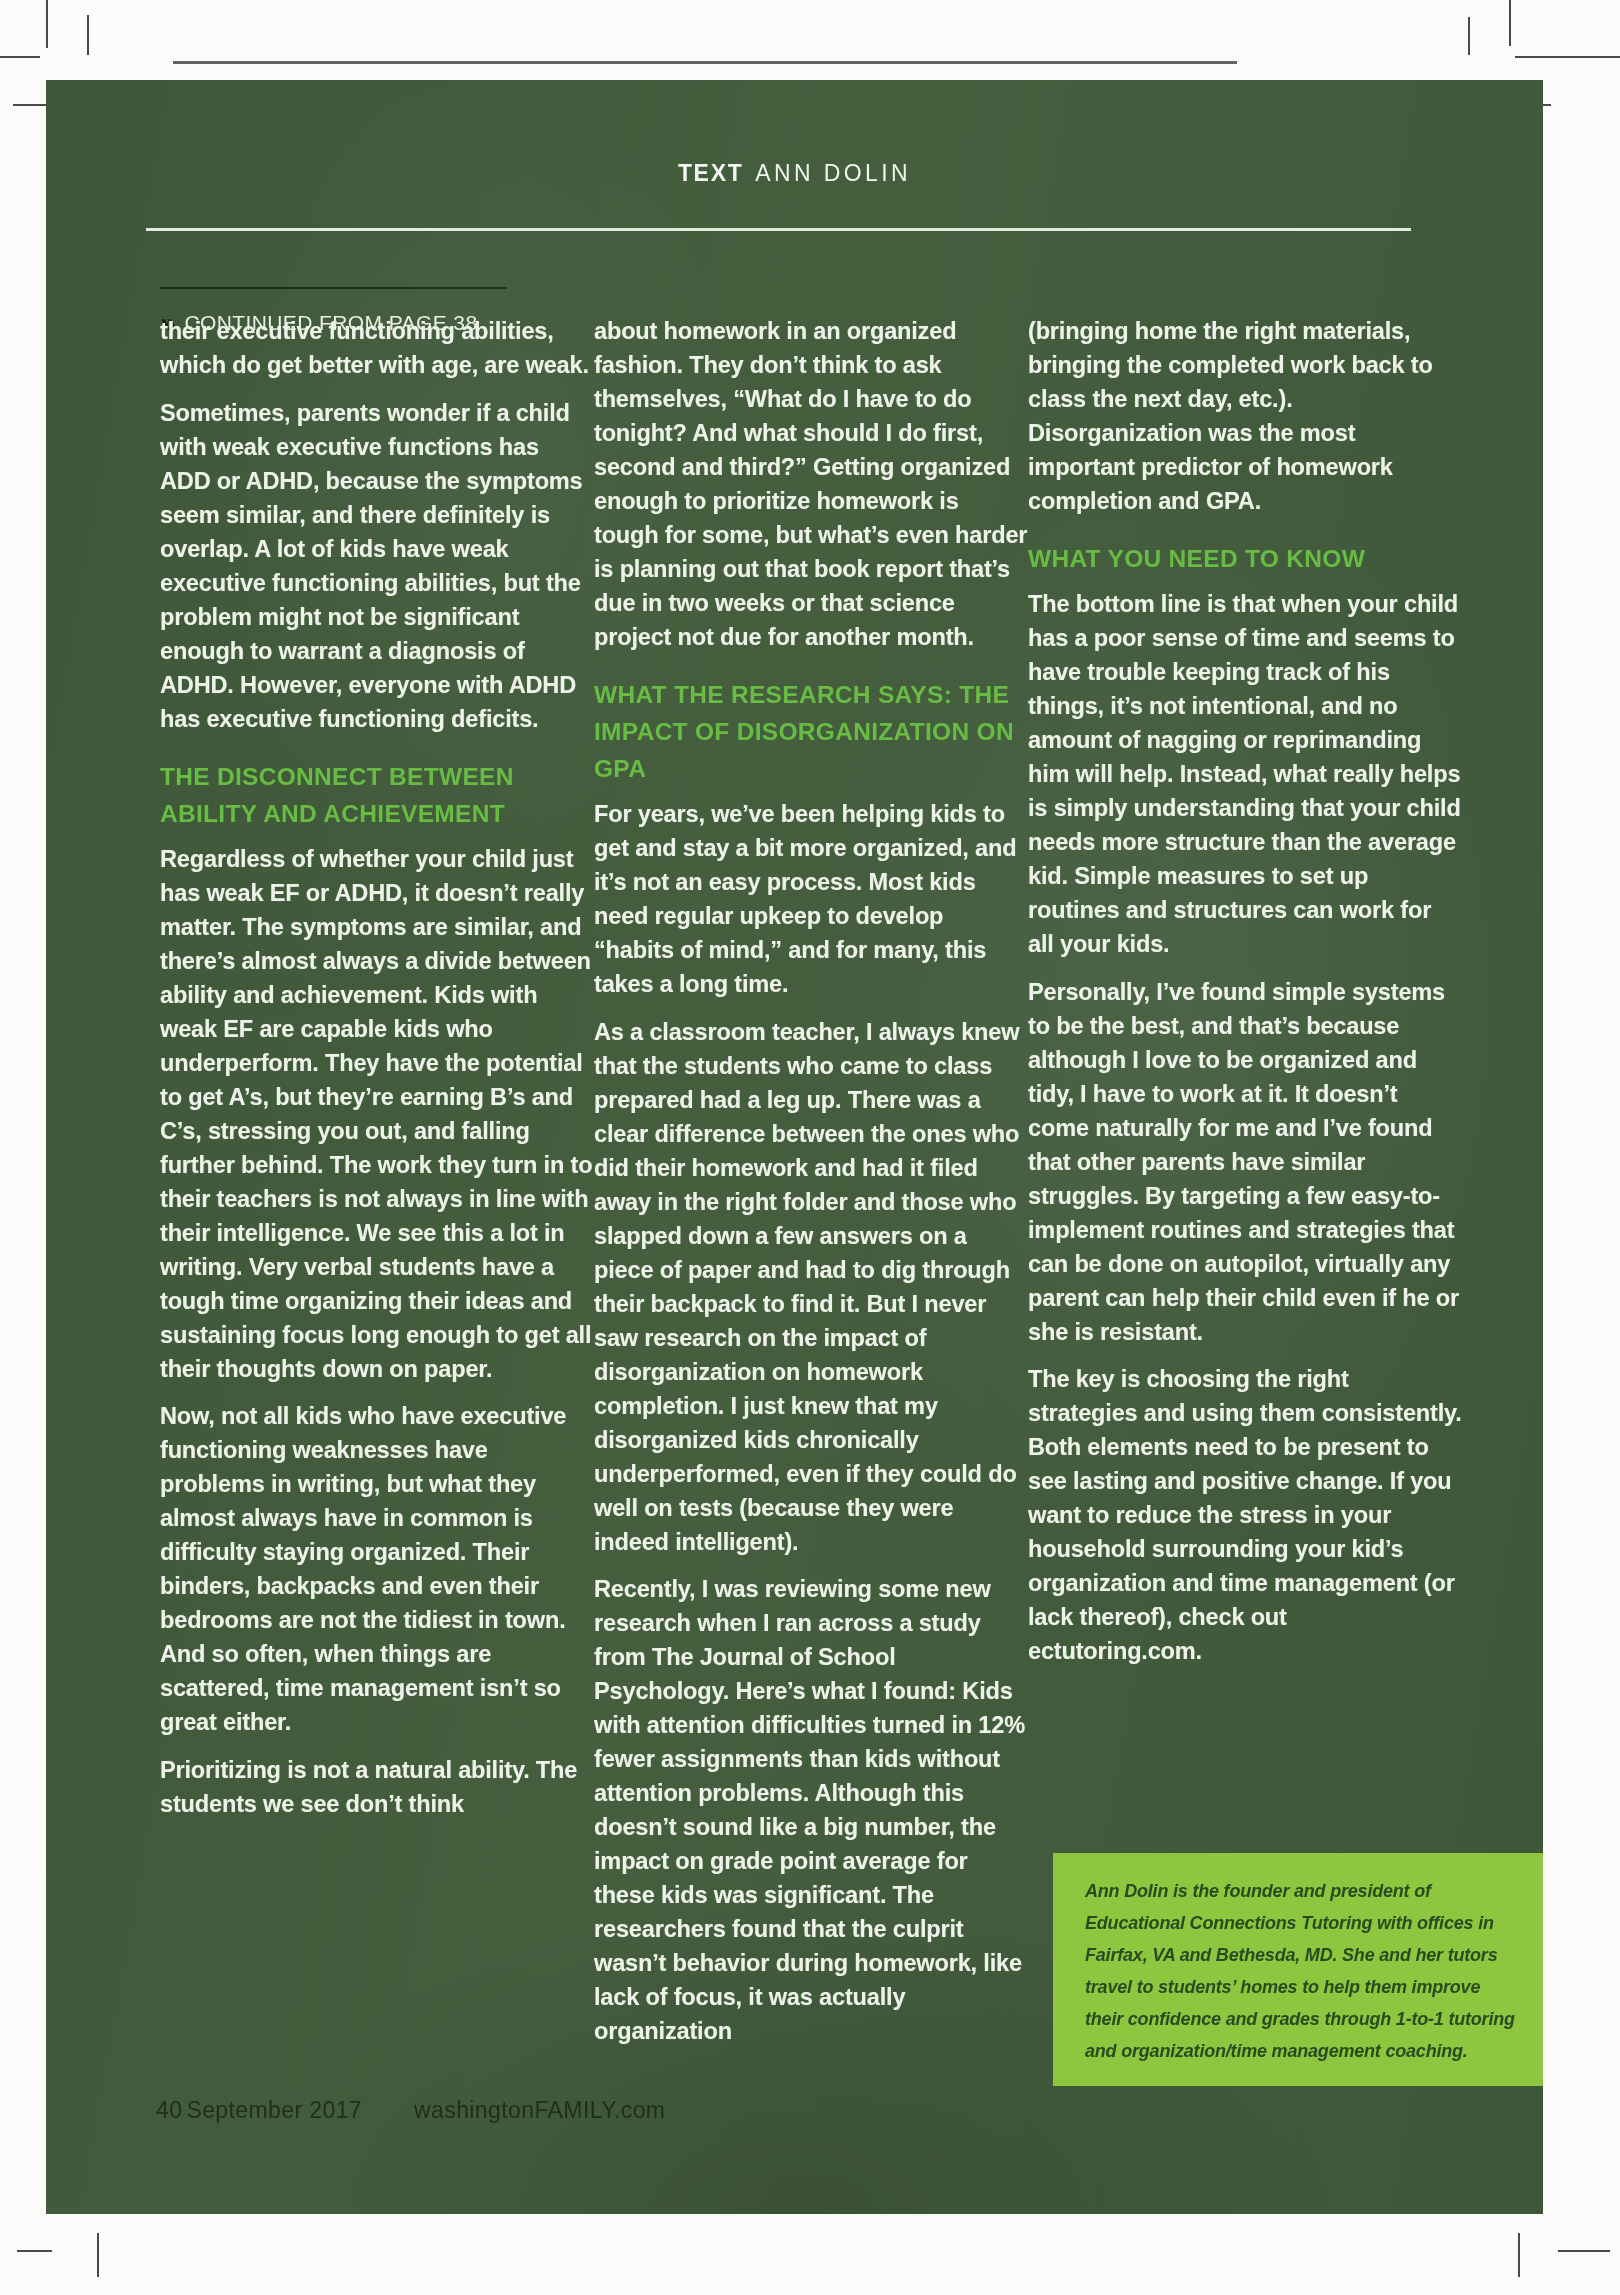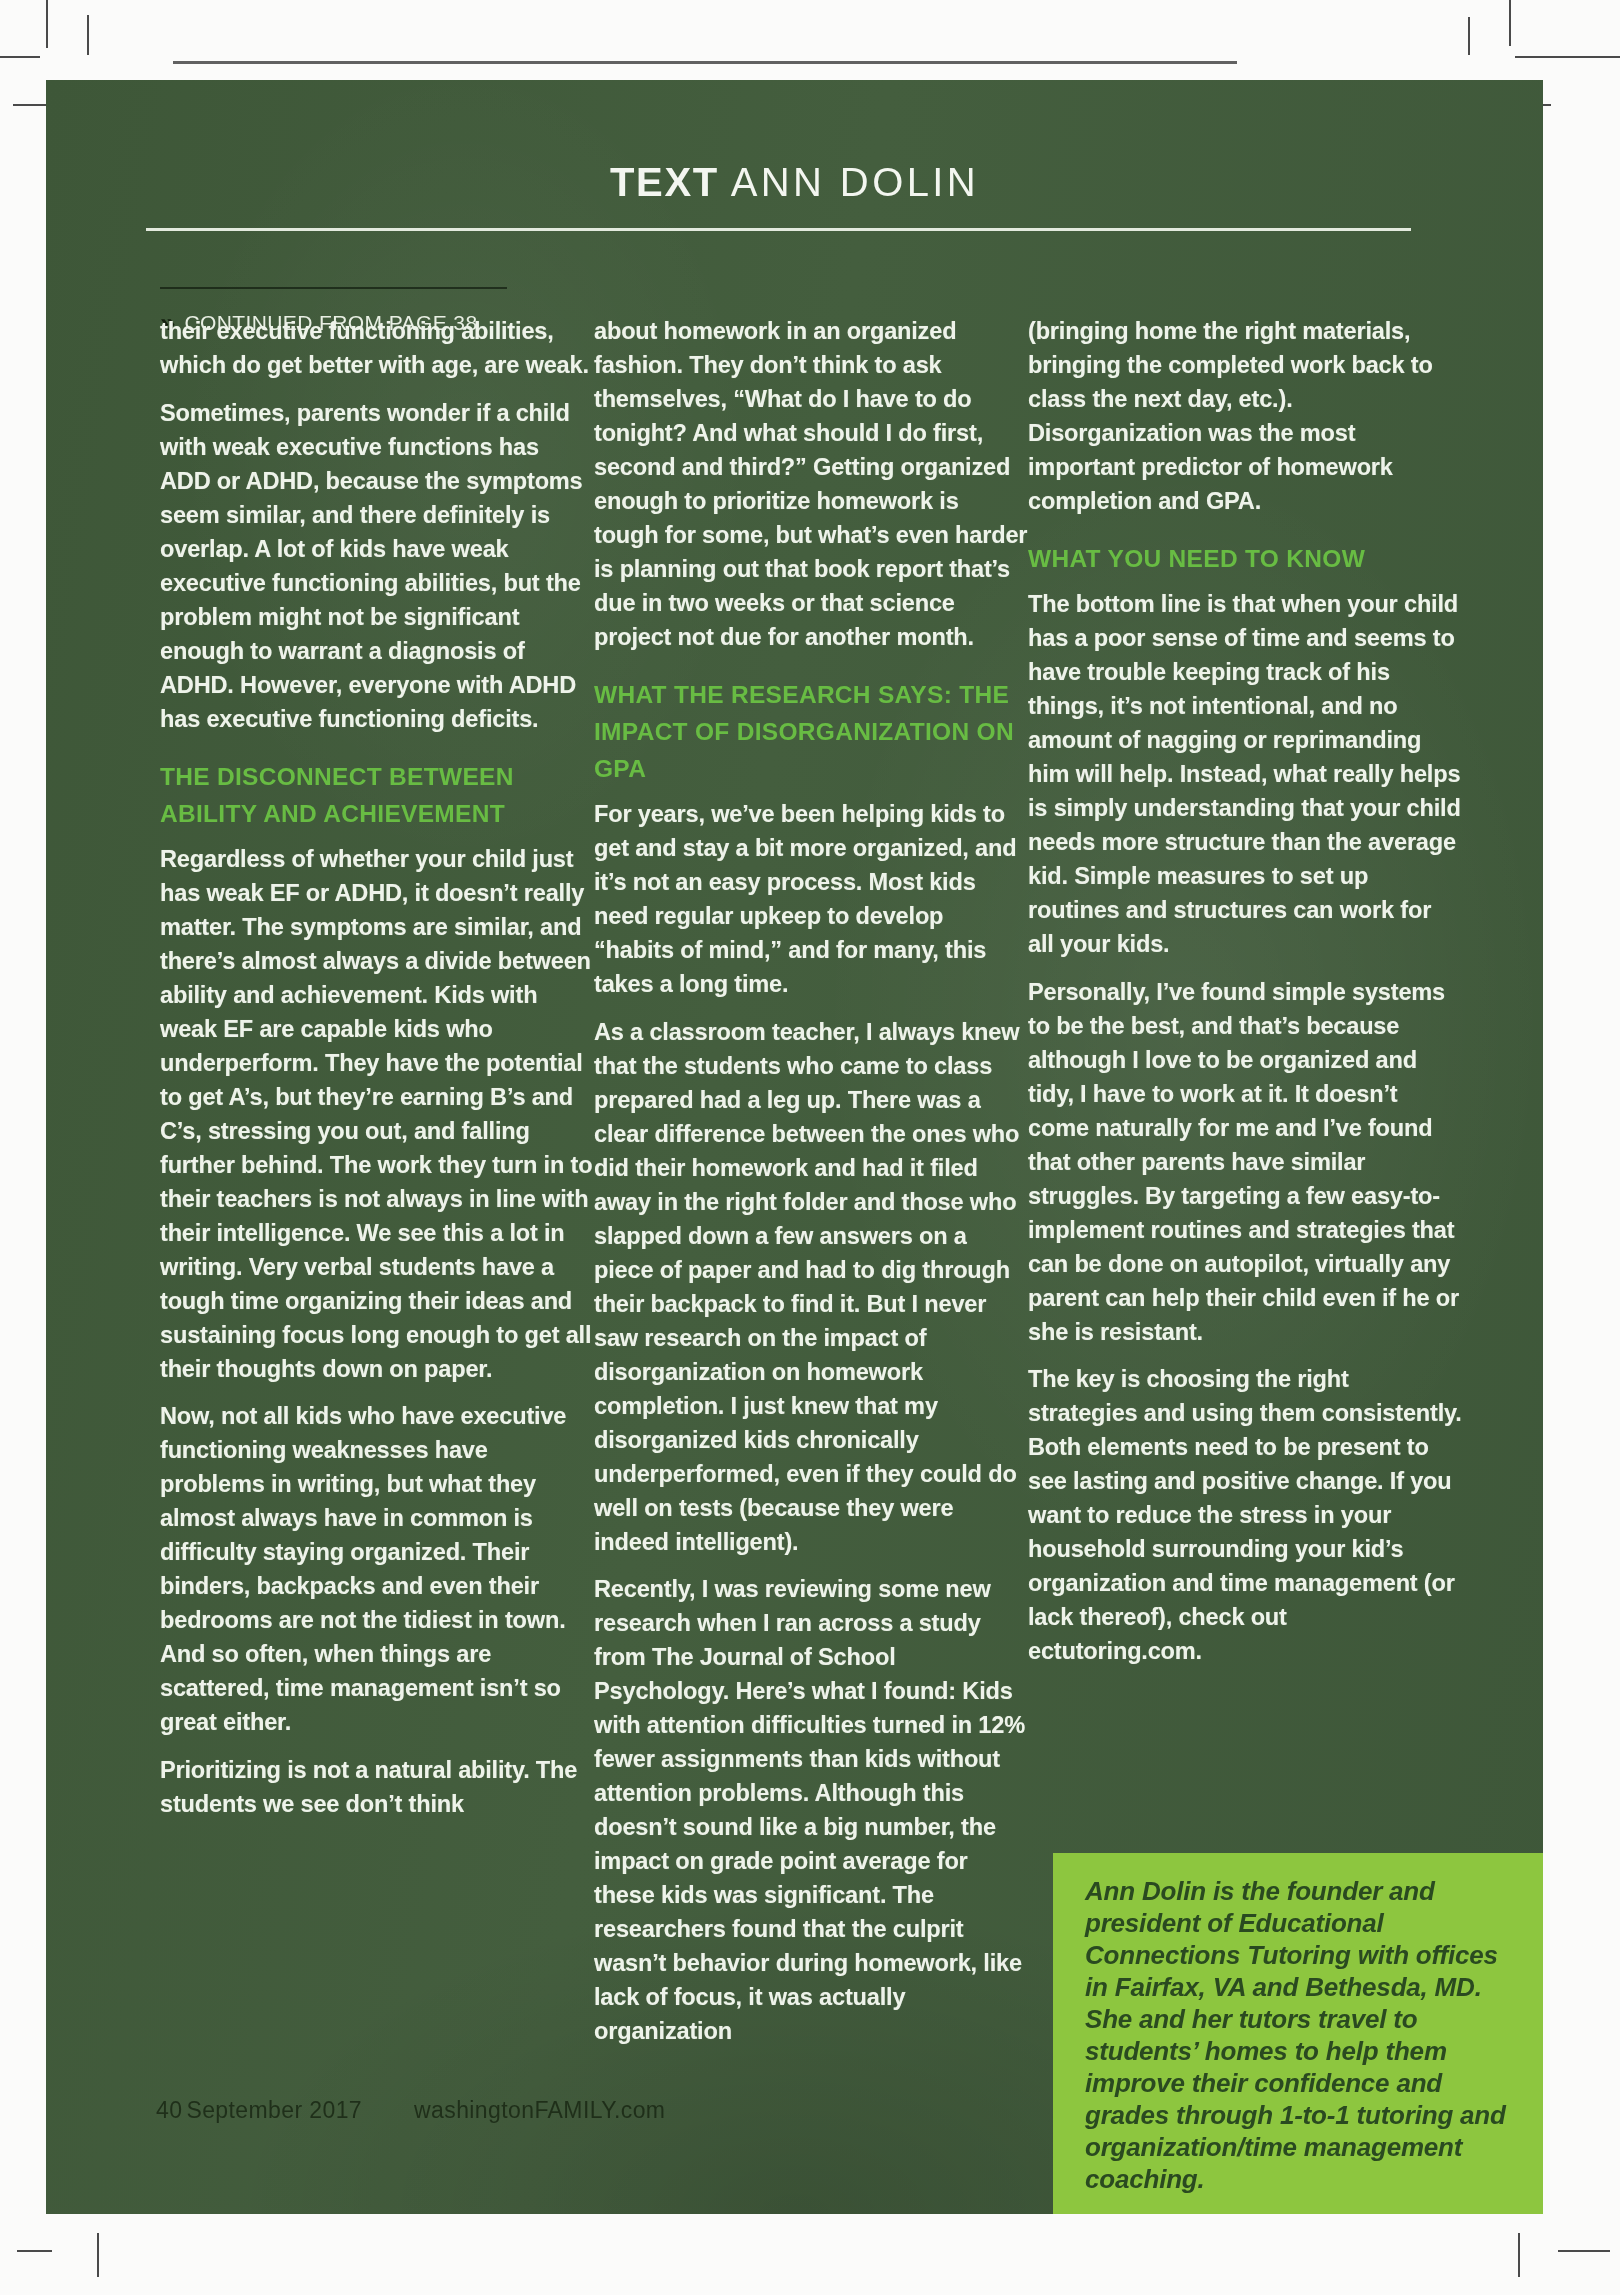--- a/index.html
+++ b/index.html
@@ -9,38 +9,38 @@
   .mark{position:absolute;background:#4a4a4a;}
   .artifact-line{position:absolute;left:173px;top:61px;width:1064px;height:2.5px;background:#454545;opacity:.85;}
   
   .page{position:absolute;left:46px;top:80px;width:1497px;height:2134px;
         background:
           radial-gradient(ellipse 523px 801px at 76% 44%, rgba(255,255,255,0.055), transparent 70%),
           radial-gradient(ellipse 422px 590px at 28% 18%, rgba(255,255,255,0.035), transparent 70%),
           radial-gradient(ellipse 759px 422px at 50% 100%, rgba(0,0,0,0.12), transparent 75%),
           linear-gradient(100deg, var(--page-bg,#3e5738), #445e3e 45%, #3e5739 100%);}
   .masthead{position:absolute;top:80px;left:0;width:100%;text-align:center;color:#f3f6f0;
-            font-size:40px;letter-spacing:2.5px;white-space:nowrap;}
+            font-size:23px;letter-spacing:2.5px;white-space:nowrap;}
   .mh-bold{font-weight:bold;margin-right:11.8px;letter-spacing:1.7px;}
   .mh-author{font-weight:normal;letter-spacing:3.4px;}
   .header-rule{position:absolute;top:148px;left:100px;width:1265px;height:2.5px;background:#e3eade;}
   .continued{position:absolute;top:165px;left:114px;width:347px;border-top:2.5px solid rgba(8,16,6,0.6);
              padding-top:18px;color:#e9efe4;font-size:21px;letter-spacing:0.4px;white-space:nowrap;margin-top:42px;}
   .chev{color:#141f0e;font-weight:bold;font-size:28px;margin-right:8.4px;vertical-align:-1.7px;}
   .columns{position:absolute;top:234px;left:114px;width:1323px;display:flex;}
   .col{width:434px;flex:0 0 434px;}
   .para{margin:0 0 13.5px 0;color:var(--body-text,#eef3ea);font-size:23.6px;line-height:34px;font-weight:bold;
         letter-spacing:-0.2px;text-shadow:0 0 0.8px rgba(240,245,235,.35);}
   .heading{margin:22px 0 10px 0;color:var(--heading-green,#68bc43);font-size:24.5px;line-height:37px;
            font-weight:bold;letter-spacing:0.3px;}
   .col > :first-child{margin-top:0;}
   .bio-box{position:absolute;left:1007px;top:1773px;width:490px;background:var(--bio-box-bg,#8dc63f);
            box-sizing:border-box;padding:22px 25px 18.6px 32px;}
   .bio-text{margin:0;color:var(--bio-text,#2a4a20);font-style:italic;font-weight:bold;
-            font-size:26px;line-height:32px;letter-spacing:-0.2px;}
+            font-size:18px;line-height:32px;letter-spacing:-0.2px;}
   .page-footer{position:absolute;left:110px;top:2017px;color:rgba(22,36,18,0.8);font-size:23px;
                letter-spacing:0.4px;white-space:nowrap;}
   .f-issue{margin-left:4px;}
   .f-site{margin-left:52px;}
 </style>
 </head>
 <body>
 
 <div class="canvas">
 

